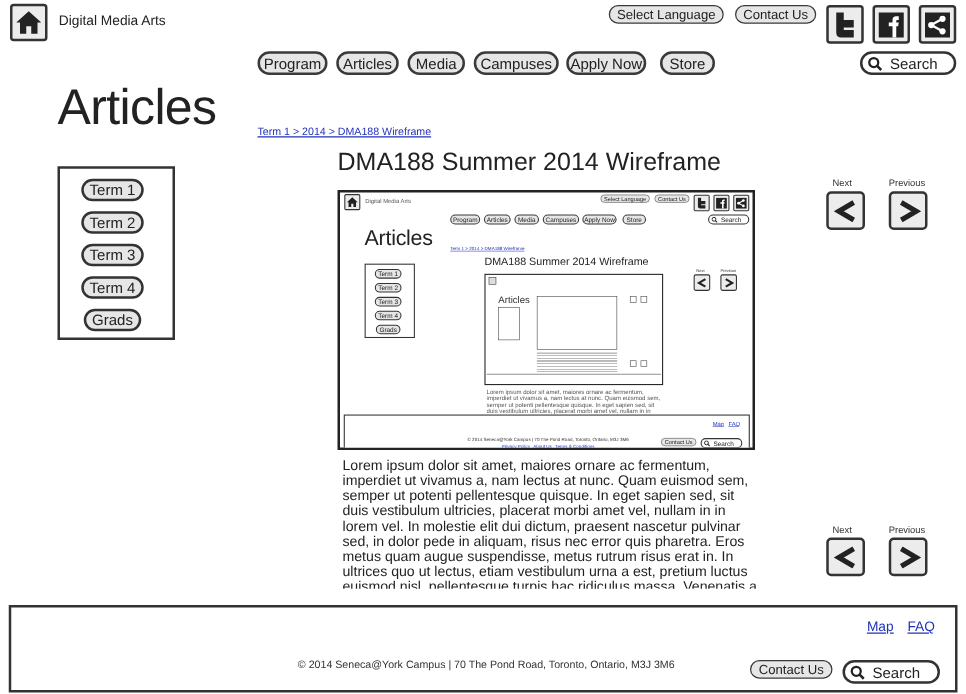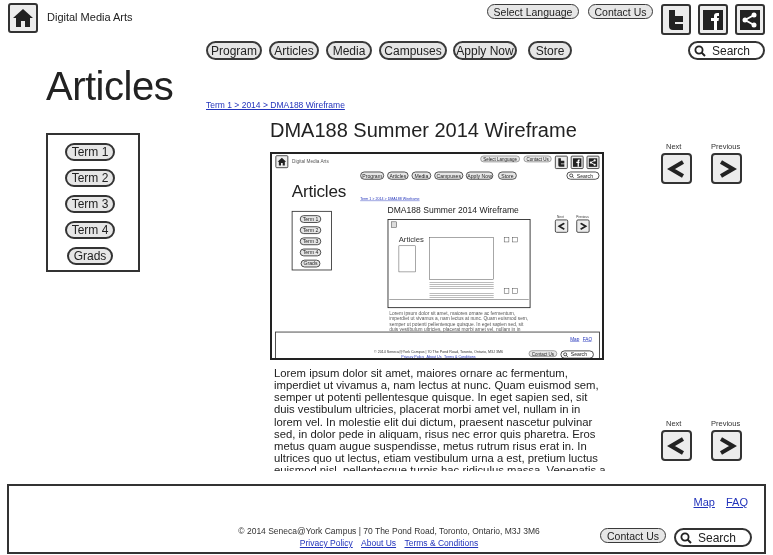--- a/index.html
+++ b/index.html
@@ -285,25 +285,20 @@
         <path d="M4 2 L16 9 L4 16" fill="none" stroke="#222" stroke-width="4"></path>
       </svg>
   </div>
 
   <div class="footer">
     <div class="footer-links">
       <a>Map</a>
       <a>FAQ</a>
     </div>
     <div class="footer-copy">© 2014 Seneca@York Campus | 70 The Pond Road,  Toronto, Ontario, M3J 3M6</div>
-    <div class="footer-legal">
-      <a>Privacy Policy</a>
-      <a>About Us</a>
-      <a>Terms &amp; Conditions</a>
-    </div>
     <div class="pill small footer-contact">Contact Us</div>
     <div class="footer-search">
       <svg width="12" height="12" viewBox="0 0 12 12">
         <circle cx="5" cy="5" r="3.6" fill="none" stroke="#222" stroke-width="1.8"></circle>
         <path d="M7.5 7.5 L11 11" stroke="#222" stroke-width="2"></path>
       </svg>
       <span class="lbl">Search</span>
     </div>
   </div>
 

